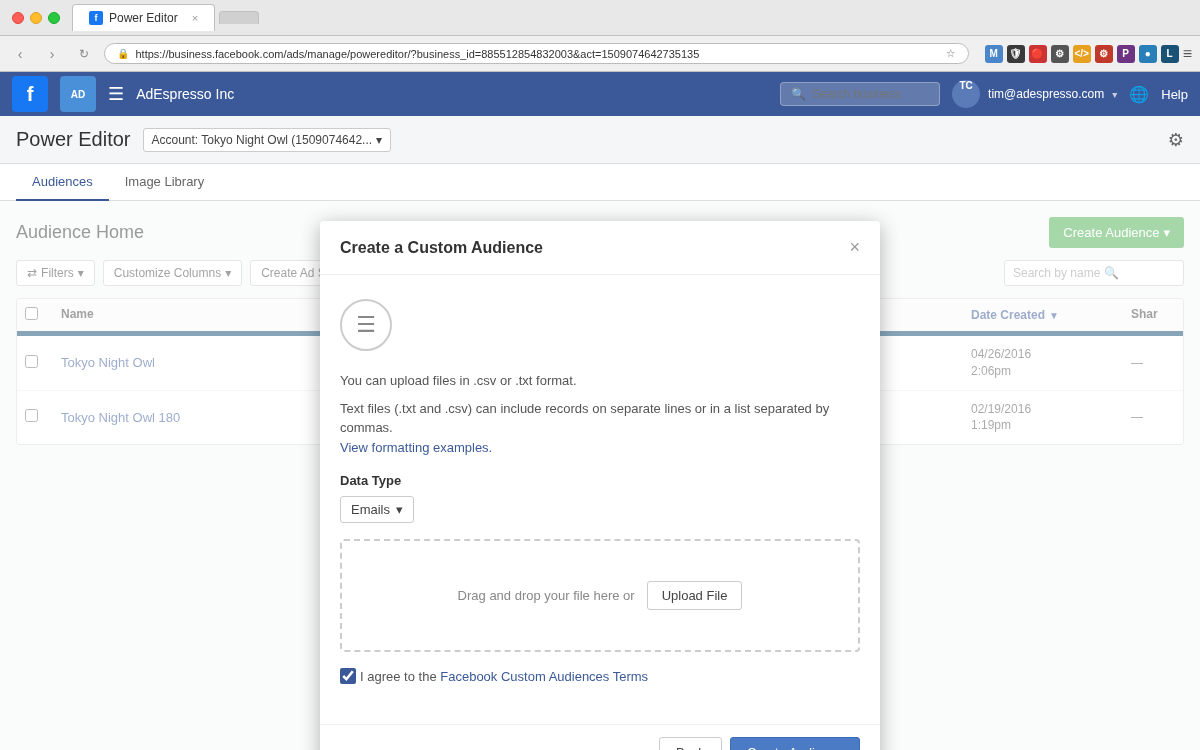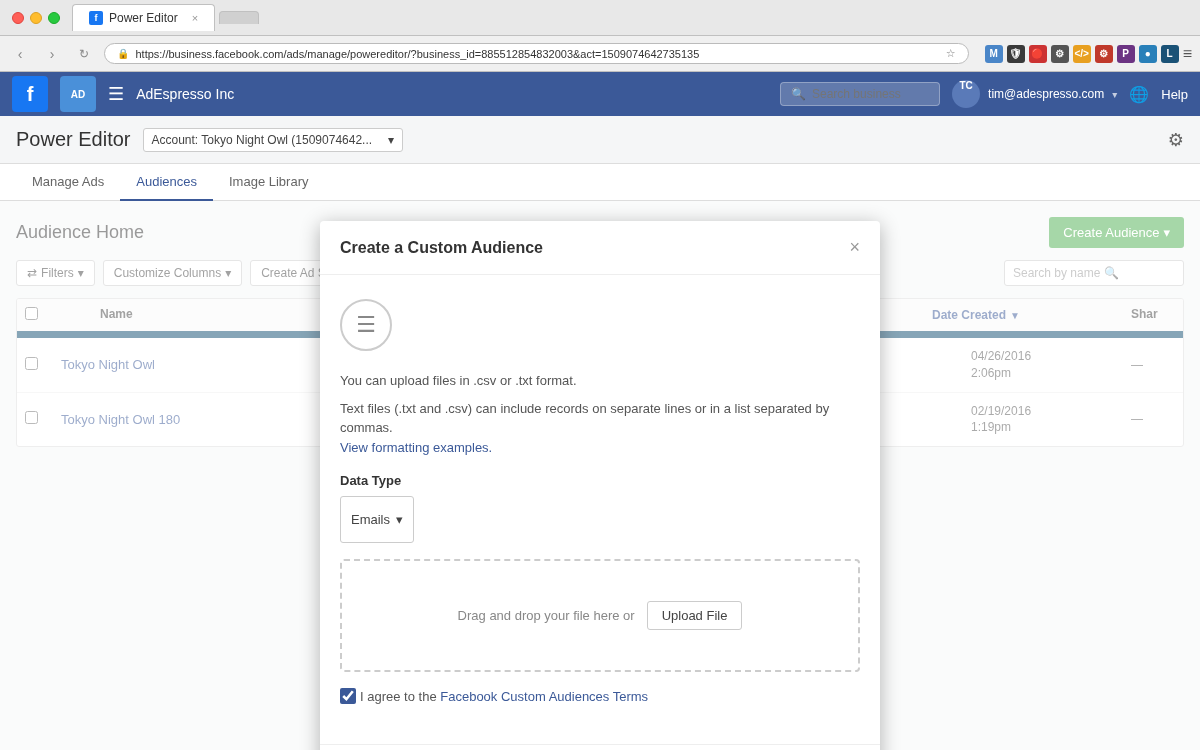--- a/index.html
+++ b/index.html
@@ -171,21 +171,21 @@
       font-weight: 300;
       color: #333;
     }
     .pe-account-selector {
       background: white;
       border: 1px solid #ccc;
       border-radius: 3px;
       padding: 4px 8px;
       font-size: 12px;
       color: #444;
-      display: flex; align-items: center; gap: 16px;
+      display: flex; align-items: center; gap: 4px;
       cursor: pointer;
     }
     .pe-spacer { flex: 1; }
     .pe-gear {
       color: #666; font-size: 18px; cursor: pointer;
     }
 
     
     .tab-nav {
       background: white;
@@ -273,23 +273,22 @@
     
     .audience-table {
       background: white;
       border: 1px solid #ddd;
       border-radius: 3px;
       overflow: hidden;
     }
     .table-header {
       display: flex;
       background: #f8f8f8;
-      border-bottom: 7px solid #0c4a6e;
+      border-bottom: 5px solid #0c4a6e;
       padding: 8px 0;
-      gap: 39px;
     }
     .th-checkbox { width: 36px; padding: 0 8px; }
     .th-name { flex: 1; font-weight: 600; color: #444; font-size: 12px; padding: 0 8px; }
     .th-date {
       width: 160px;
       font-weight: 600;
       color: #3b5998;
       font-size: 12px;
       padding: 0 8px;
       display: flex; align-items: center; gap: 4px;
@@ -384,21 +383,21 @@
     .modal-label {
       font-size: 13px;
       font-weight: 600;
       color: #333;
       margin-bottom: 8px;
     }
     .data-type-select {
       background: white;
       border: 1px solid #ccc;
       border-radius: 3px;
-      padding: 15px 10px;
+      padding: 5px 10px;
       font-size: 13px;
       color: #444;
       cursor: pointer;
       display: inline-flex; align-items: center; gap: 6px;
       margin-bottom: 16px;
     }
     .upload-zone {
       border: 2px dashed #ccc;
       border-radius: 4px;
       padding: 40px 20px;
@@ -533,23 +532,20 @@
     <span class="pe-title">Power Editor</span>
     <div class="pe-account-selector">
       <span>Account: Tokyo Night Owl (1509074642...</span>
       <span>▾</span>
     </div>
     <div class="pe-spacer"></div>
     <span class="pe-gear">⚙</span>
   </div>
 
   <div class="tab-nav">
-    <div class="tab-item">
-      <span>Manage Ads</span>
-    </div>
     <div class="tab-item active">
       <span>Audiences</span>
     </div>
     <div class="tab-item">
       <span>Image Library</span>
     </div>
   </div>
 
   <div class="main-content">
     <div class="audience-home">

